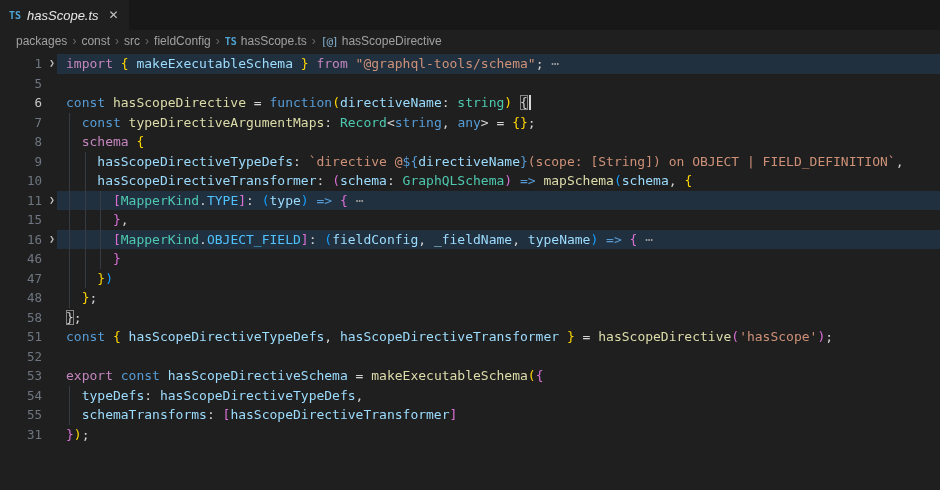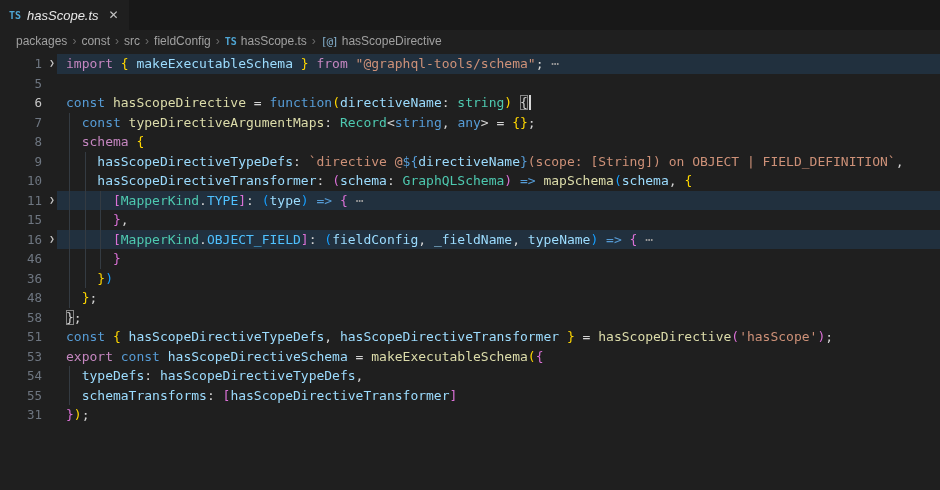--- a/index.html
+++ b/index.html
@@ -105,23 +105,24 @@
       <div class="line"><span class="lnum">5</span><span class="code"></span></div>
       <div class="line"><span class="lnum active">6</span><span class="code"><span class="tok st" style="color: rgb(86, 156, 214);">const</span><span class="tok fn" style="color: rgb(220, 220, 170);"> hasScopeDirective</span><span class="tok p" style="color: rgb(212, 212, 212);"> =</span><span class="tok st" style="color: rgb(86, 156, 214);"> function</span><span class="tok b1" style="color: rgb(255, 215, 0);">(</span><span class="tok var" style="color: rgb(156, 220, 254);">directiveName</span><span class="tok p" style="color: rgb(212, 212, 212);">:</span><span class="tok ty" style="color: rgb(78, 201, 176);"> string</span><span class="tok b1" style="color: rgb(255, 215, 0);">)</span><span class="tok p" style="color: rgb(212, 212, 212);"> </span><span class="tok bm" style="color: rgb(212, 212, 212);">{</span><span class="caret"></span></span></div>
       <div class="line"><span class="lnum">7</span><span class="guide" style="left: calc(0ch + 69px);"></span><span class="code"><span class="tok p" style="color: rgb(212, 212, 212);">  </span><span class="tok st" style="color: rgb(86, 156, 214);">const</span><span class="tok fn" style="color: rgb(220, 220, 170);"> typeDirectiveArgumentMaps</span><span class="tok p" style="color: rgb(212, 212, 212);">:</span><span class="tok ty" style="color: rgb(78, 201, 176);"> Record</span><span class="tok p" style="color: rgb(212, 212, 212);">&lt;</span><span class="tok st" style="color: rgb(86, 156, 214);">string</span><span class="tok p" style="color: rgb(212, 212, 212);">, </span><span class="tok st" style="color: rgb(86, 156, 214);">any</span><span class="tok p" style="color: rgb(212, 212, 212);">&gt; = </span><span class="tok b1" style="color: rgb(255, 215, 0);">{}</span><span class="tok p" style="color: rgb(212, 212, 212);">;</span></span></div>
       <div class="line"><span class="lnum">8</span><span class="guide" style="left: calc(0ch + 69px);"></span><span class="code"><span class="tok p" style="color: rgb(212, 212, 212);">  </span><span class="tok kw" style="color: rgb(197, 134, 192);">schema</span><span class="tok p" style="color: rgb(212, 212, 212);"> </span><span class="tok b1" style="color: rgb(255, 215, 0);">{</span></span></div>
       <div class="line"><span class="lnum">9</span><span class="guide" style="left: calc(0ch + 69px);"></span><span class="guide" style="left: calc(2ch + 69px);"></span><span class="code"><span class="tok p" style="color: rgb(212, 212, 212);">    </span><span class="tok var" style="color: rgb(156, 220, 254);">hasScopeDirectiveTypeDefs</span><span class="tok p" style="color: rgb(212, 212, 212);">: </span><span class="tok str" style="color: rgb(206, 145, 120);">`directive @</span><span class="tok st" style="color: rgb(86, 156, 214);">${</span><span class="tok var" style="color: rgb(156, 220, 254);">directiveName</span><span class="tok st" style="color: rgb(86, 156, 214);">}</span><span class="tok str" style="color: rgb(206, 145, 120);">(scope: [String]) on OBJECT | FIELD_DEFINITION`</span><span class="tok p" style="color: rgb(212, 212, 212);">,</span></span></div>
       <div class="line"><span class="lnum">10</span><span class="guide" style="left: calc(0ch + 69px);"></span><span class="guide" style="left: calc(2ch + 69px);"></span><span class="code"><span class="tok p" style="color: rgb(212, 212, 212);">    </span><span class="tok var" style="color: rgb(156, 220, 254);">hasScopeDirectiveTransformer</span><span class="tok p" style="color: rgb(212, 212, 212);">: </span><span class="tok b2" style="color: rgb(218, 112, 214);">(</span><span class="tok var" style="color: rgb(156, 220, 254);">schema</span><span class="tok p" style="color: rgb(212, 212, 212);">: </span><span class="tok ty" style="color: rgb(78, 201, 176);">GraphQLSchema</span><span class="tok b2" style="color: rgb(218, 112, 214);">)</span><span class="tok st" style="color: rgb(86, 156, 214);"> =&gt; </span><span class="tok fn" style="color: rgb(220, 220, 170);">mapSchema</span><span class="tok b3" style="color: rgb(23, 159, 255);">(</span><span class="tok var" style="color: rgb(156, 220, 254);">schema</span><span class="tok p" style="color: rgb(212, 212, 212);">, </span><span class="tok b1" style="color: rgb(255, 215, 0);">{</span></span></div>
       <div class="line"><div class="rowbg"></div><span class="lnum">11</span><span class="fold">❯</span><span class="guide" style="left: calc(0ch + 69px);"></span><span class="guide" style="left: calc(2ch + 69px);"></span><span class="guide" style="left: calc(4ch + 69px);"></span><span class="code"><span class="tok p" style="color: rgb(212, 212, 212);">      </span><span class="tok b2" style="color: rgb(218, 112, 214);">[</span><span class="tok ty" style="color: rgb(78, 201, 176);">MapperKind</span><span class="tok p" style="color: rgb(212, 212, 212);">.</span><span class="tok en" style="color: rgb(79, 193, 255);">TYPE</span><span class="tok b2" style="color: rgb(218, 112, 214);">]</span><span class="tok p" style="color: rgb(212, 212, 212);">: </span><span class="tok b3" style="color: rgb(23, 159, 255);">(</span><span class="tok var" style="color: rgb(156, 220, 254);">type</span><span class="tok b3" style="color: rgb(23, 159, 255);">)</span><span class="tok st" style="color: rgb(86, 156, 214);"> =&gt; </span><span class="tok b2" style="color: rgb(218, 112, 214);">{</span><span class="tok el" style="color: rgb(153, 153, 153);"> ⋯</span></span></div>
       <div class="line"><span class="lnum">15</span><span class="guide" style="left: calc(0ch + 69px);"></span><span class="guide" style="left: calc(2ch + 69px);"></span><span class="guide" style="left: calc(4ch + 69px);"></span><span class="code"><span class="tok p" style="color: rgb(212, 212, 212);">      </span><span class="tok b2" style="color: rgb(218, 112, 214);">}</span><span class="tok p" style="color: rgb(212, 212, 212);">,</span></span></div>
       <div class="line"><div class="rowbg"></div><span class="lnum">16</span><span class="fold">❯</span><span class="guide" style="left: calc(0ch + 69px);"></span><span class="guide" style="left: calc(2ch + 69px);"></span><span class="guide" style="left: calc(4ch + 69px);"></span><span class="code"><span class="tok p" style="color: rgb(212, 212, 212);">      </span><span class="tok b2" style="color: rgb(218, 112, 214);">[</span><span class="tok ty" style="color: rgb(78, 201, 176);">MapperKind</span><span class="tok p" style="color: rgb(212, 212, 212);">.</span><span class="tok en" style="color: rgb(79, 193, 255);">OBJECT_FIELD</span><span class="tok b2" style="color: rgb(218, 112, 214);">]</span><span class="tok p" style="color: rgb(212, 212, 212);">: </span><span class="tok b3" style="color: rgb(23, 159, 255);">(</span><span class="tok var" style="color: rgb(156, 220, 254);">fieldConfig</span><span class="tok p" style="color: rgb(212, 212, 212);">, </span><span class="tok var" style="color: rgb(156, 220, 254);">_fieldName</span><span class="tok p" style="color: rgb(212, 212, 212);">, </span><span class="tok var" style="color: rgb(156, 220, 254);">typeName</span><span class="tok b3" style="color: rgb(23, 159, 255);">)</span><span class="tok st" style="color: rgb(86, 156, 214);"> =&gt; </span><span class="tok b2" style="color: rgb(218, 112, 214);">{</span><span class="tok el" style="color: rgb(153, 153, 153);"> ⋯</span></span></div>
       <div class="line"><span class="lnum">46</span><span class="guide" style="left: calc(0ch + 69px);"></span><span class="guide" style="left: calc(2ch + 69px);"></span><span class="guide" style="left: calc(4ch + 69px);"></span><span class="code"><span class="tok p" style="color: rgb(212, 212, 212);">      </span><span class="tok b2" style="color: rgb(218, 112, 214);">}</span></span></div>
-      <div class="line"><span class="lnum">36</span><span class="guide" style="left: calc(0ch + 69px);"></span><span class="guide" style="left: calc(2ch + 69px);"></span><span class="code"><span class="tok p" style="color: rgb(212, 212, 212);">    </span><span class="tok b1" style="color: rgb(255, 215, 0);">}</span><span class="tok b3" style="color: rgb(23, 159, 255);">)</span></span></div>
+      <div class="line"><span class="lnum">47</span><span class="guide" style="left: calc(0ch + 69px);"></span><span class="guide" style="left: calc(2ch + 69px);"></span><span class="code"><span class="tok p" style="color: rgb(212, 212, 212);">    </span><span class="tok b1" style="color: rgb(255, 215, 0);">}</span><span class="tok b3" style="color: rgb(23, 159, 255);">)</span></span></div>
       <div class="line"><span class="lnum">48</span><span class="guide" style="left: calc(0ch + 69px);"></span><span class="code"><span class="tok p" style="color: rgb(212, 212, 212);">  </span><span class="tok b1" style="color: rgb(255, 215, 0);">}</span><span class="tok p" style="color: rgb(212, 212, 212);">;</span></span></div>
       <div class="line"><span class="lnum">58</span><span class="code"><span class="tok bm" style="color: rgb(212, 212, 212);">}</span><span class="tok p" style="color: rgb(212, 212, 212);">;</span></span></div>
       <div class="line"><span class="lnum">51</span><span class="code"><span class="tok st" style="color: rgb(86, 156, 214);">const</span><span class="tok p" style="color: rgb(212, 212, 212);"> </span><span class="tok b1" style="color: rgb(255, 215, 0);">{</span><span class="tok var" style="color: rgb(156, 220, 254);"> hasScopeDirectiveTypeDefs</span><span class="tok p" style="color: rgb(212, 212, 212);">, </span><span class="tok var" style="color: rgb(156, 220, 254);">hasScopeDirectiveTransformer</span><span class="tok p" style="color: rgb(212, 212, 212);"> </span><span class="tok b1" style="color: rgb(255, 215, 0);">}</span><span class="tok p" style="color: rgb(212, 212, 212);"> = </span><span class="tok fn" style="color: rgb(220, 220, 170);">hasScopeDirective</span><span class="tok b2" style="color: rgb(218, 112, 214);">(</span><span class="tok str" style="color: rgb(206, 145, 120);">'hasScope'</span><span class="tok b2" style="color: rgb(218, 112, 214);">)</span><span class="tok p" style="color: rgb(212, 212, 212);">;</span></span></div>
+      <div class="line"><span class="lnum">52</span><span class="code"></span></div>
       <div class="line"><span class="lnum">53</span><span class="code"><span class="tok kw" style="color: rgb(197, 134, 192);">export</span><span class="tok st" style="color: rgb(86, 156, 214);"> const</span><span class="tok var" style="color: rgb(156, 220, 254);"> hasScopeDirectiveSchema</span><span class="tok p" style="color: rgb(212, 212, 212);"> = </span><span class="tok fn" style="color: rgb(220, 220, 170);">makeExecutableSchema</span><span class="tok b1" style="color: rgb(255, 215, 0);">(</span><span class="tok b2" style="color: rgb(218, 112, 214);">{</span></span></div>
       <div class="line"><span class="lnum">54</span><span class="guide" style="left: calc(0ch + 69px);"></span><span class="code"><span class="tok p" style="color: rgb(212, 212, 212);">  </span><span class="tok var" style="color: rgb(156, 220, 254);">typeDefs</span><span class="tok p" style="color: rgb(212, 212, 212);">: </span><span class="tok var" style="color: rgb(156, 220, 254);">hasScopeDirectiveTypeDefs</span><span class="tok p" style="color: rgb(212, 212, 212);">,</span></span></div>
       <div class="line"><span class="lnum">55</span><span class="guide" style="left: calc(0ch + 69px);"></span><span class="code"><span class="tok p" style="color: rgb(212, 212, 212);">  </span><span class="tok var" style="color: rgb(156, 220, 254);">schemaTransforms</span><span class="tok p" style="color: rgb(212, 212, 212);">: </span><span class="tok b2" style="color: rgb(218, 112, 214);">[</span><span class="tok var" style="color: rgb(156, 220, 254);">hasScopeDirectiveTransformer</span><span class="tok b2" style="color: rgb(218, 112, 214);">]</span></span></div>
       <div class="line"><span class="lnum">31</span><span class="code"><span class="tok b2" style="color: rgb(218, 112, 214);">}</span><span class="tok b1" style="color: rgb(255, 215, 0);">)</span><span class="tok p" style="color: rgb(212, 212, 212);">;</span></span></div>
     </div>
 
 </div>
 
 </body></html>

